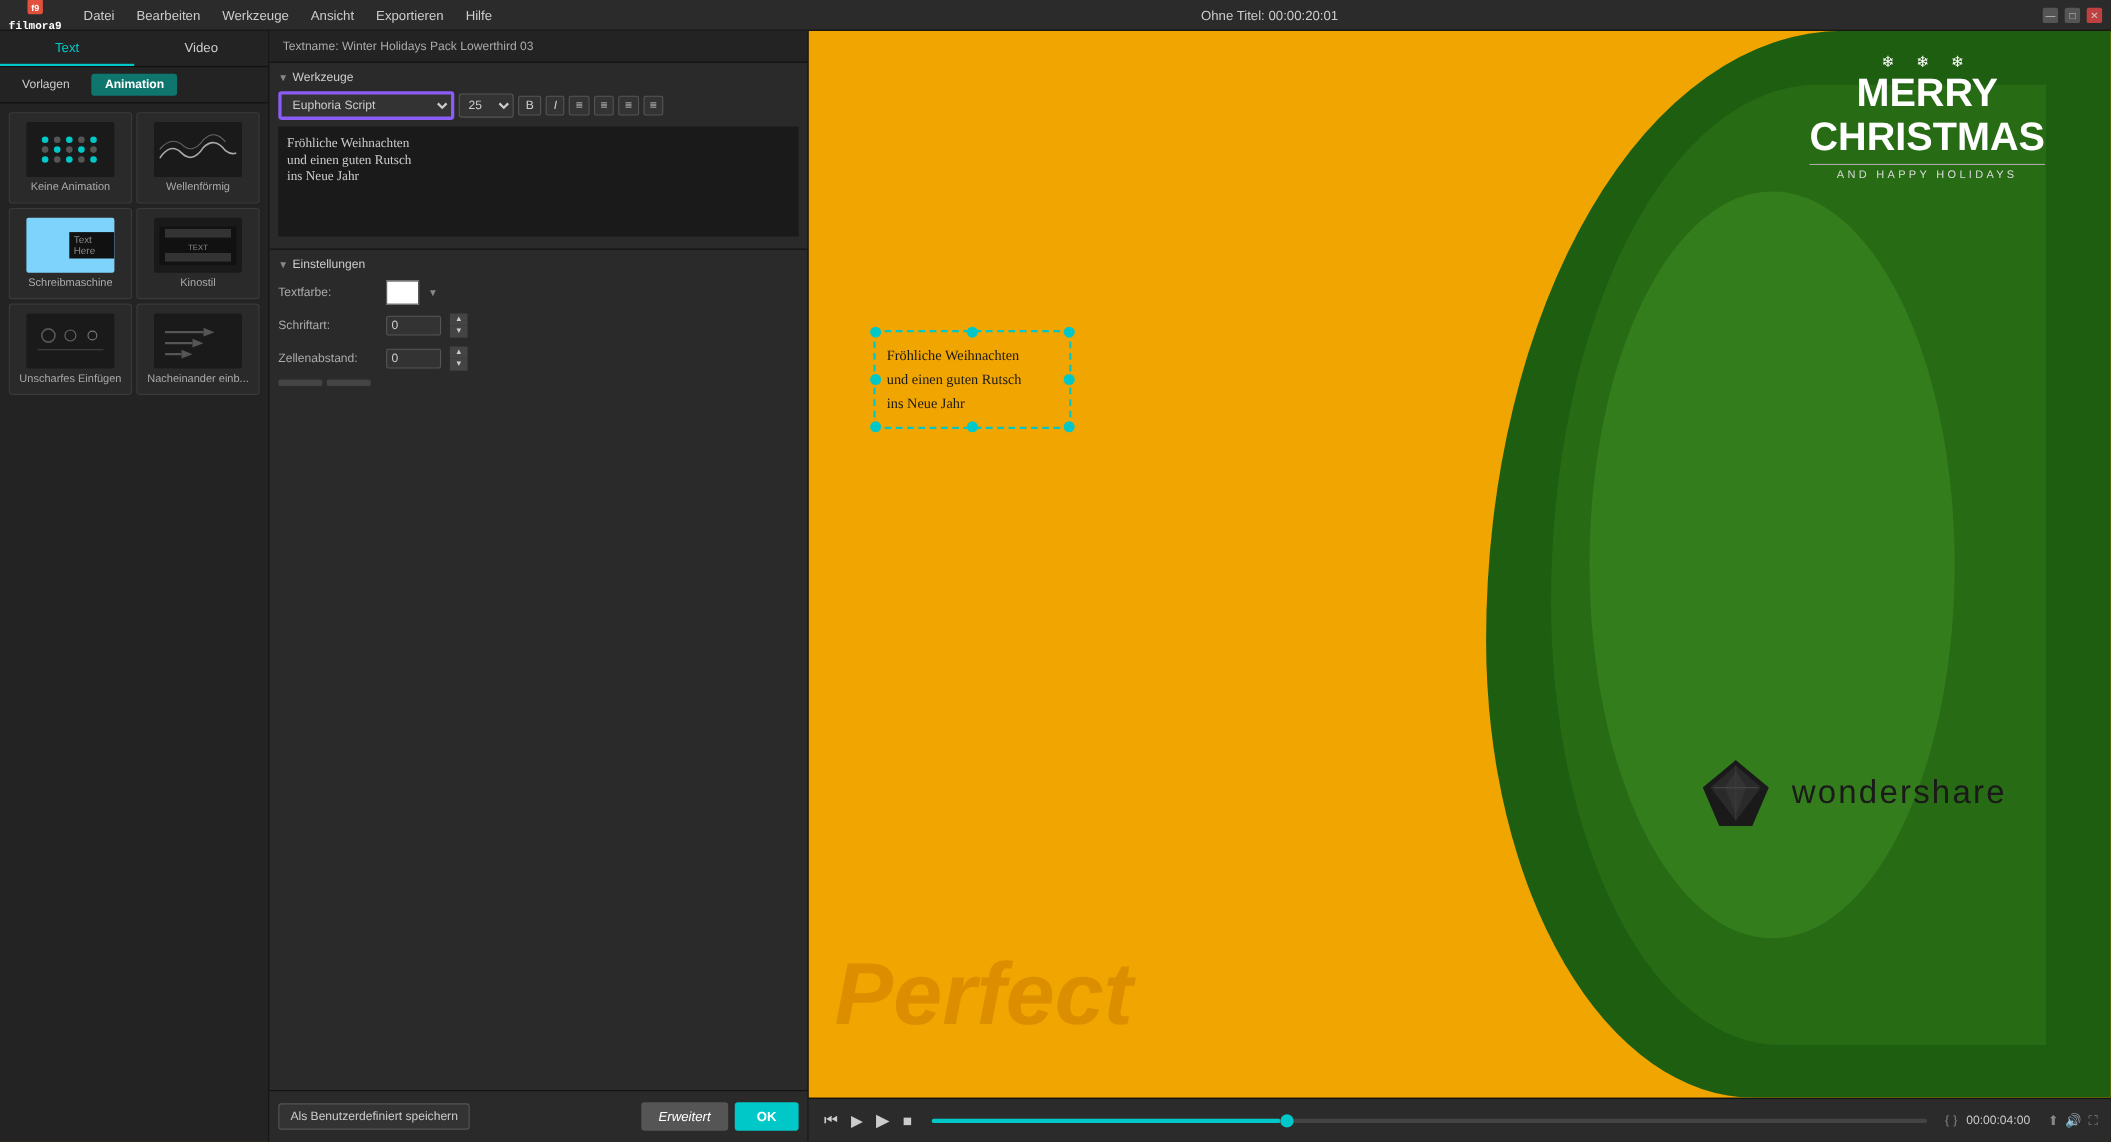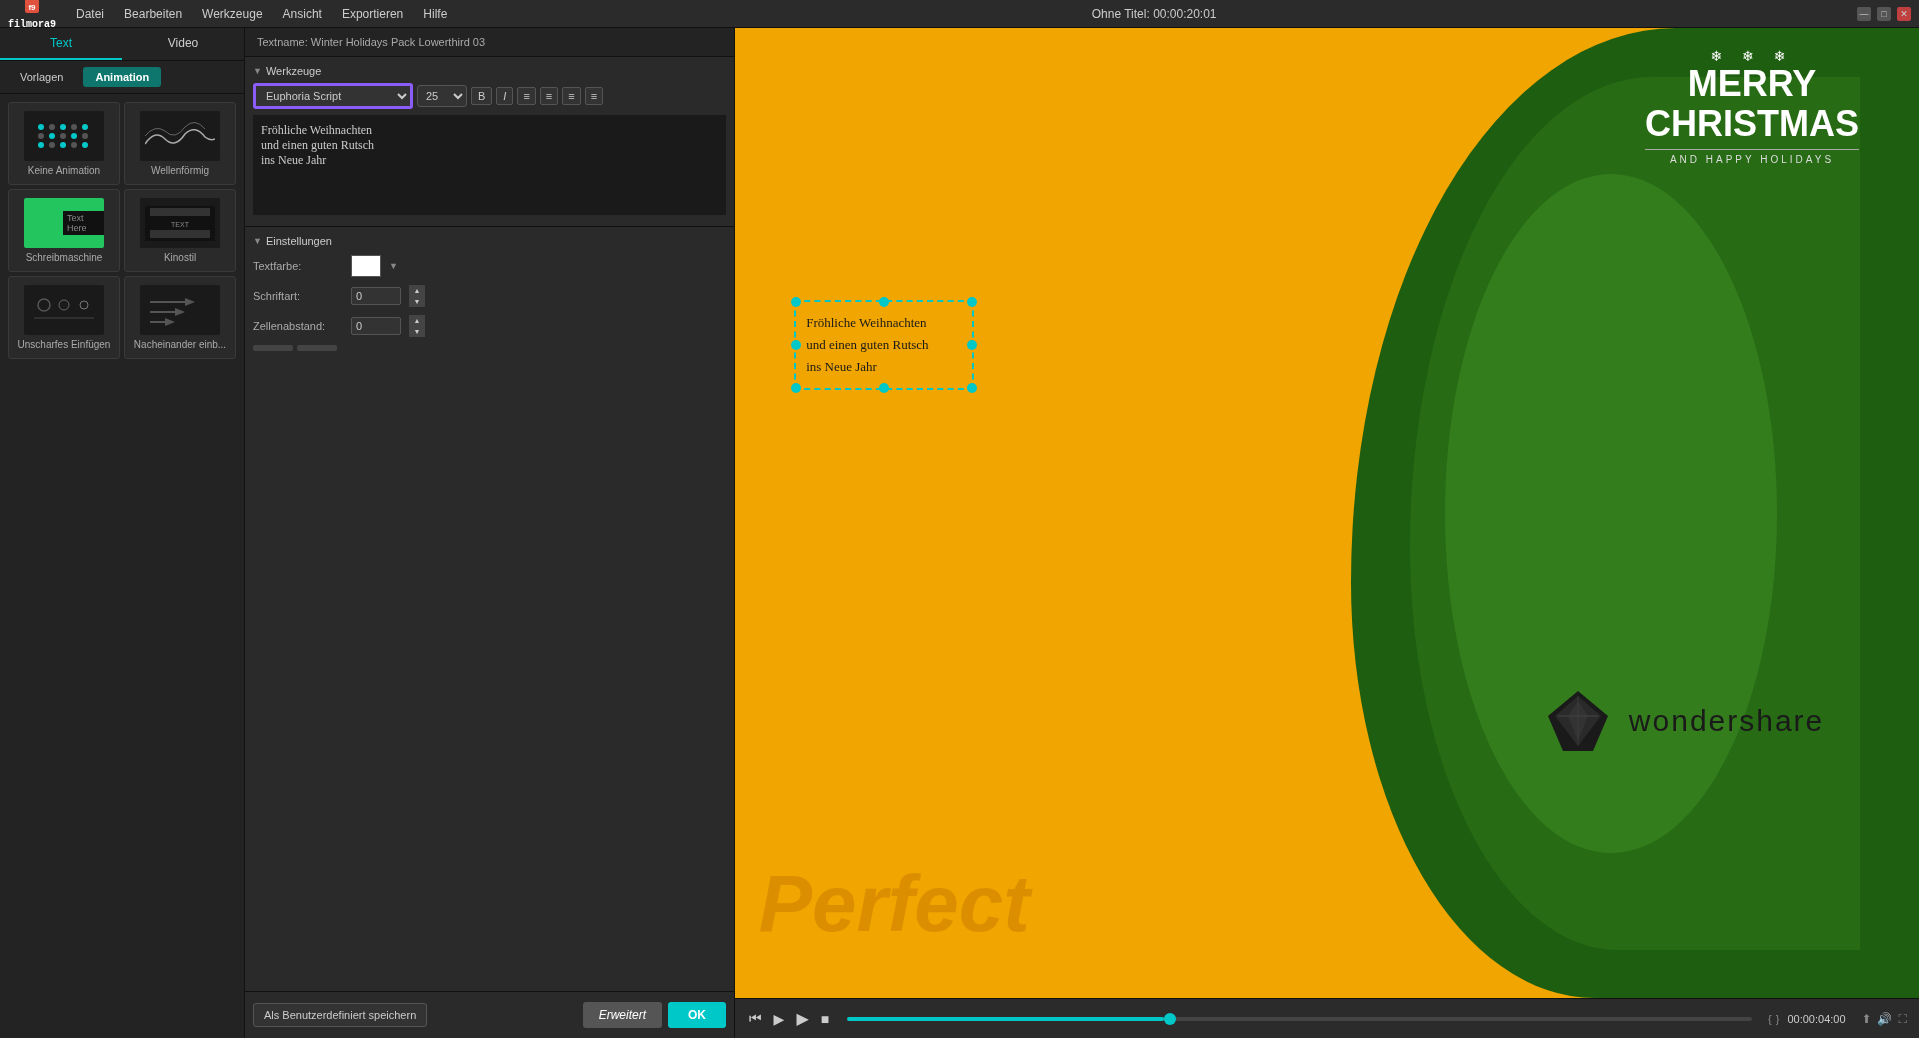--- a/index.html
+++ b/index.html
@@ -147,21 +147,21 @@
         <div class="anim-preview">
           <svg width="70" height="35" viewBox="0 0 70 35">
             <path class="wave-line" d="M0,25 Q10,10 20,20 Q30,30 40,15 Q50,5 60,18 Q65,22 70,20" stroke="#aaa" fill="none" stroke-width="1.5"></path>
             <path d="M0,17 Q10,5 20,12 Q30,22 40,8 Q50,-2 60,10" stroke="#666" fill="none" stroke-width="1"></path>
           </svg>
         </div>
         <div class="anim-label">Wellenförmig</div>
       </div>
 
       <div class="anim-cell">
-        <div class="anim-preview" style="background:#22c55e;padding-left:39px;">
+        <div class="anim-preview" style="background:#7dd3fc;padding-left:39px;">
           <span class="text-here-prev">Text Here</span>
         </div>
         <div class="anim-label">Schreibmaschine</div>
       </div>
 
       <div class="anim-cell">
         <div class="anim-preview">
           <div class="kino-prev">
             <svg width="60" height="30" viewBox="0 0 60 30">
               <rect x="0" y="0" width="60" height="8" fill="#333"></rect>

